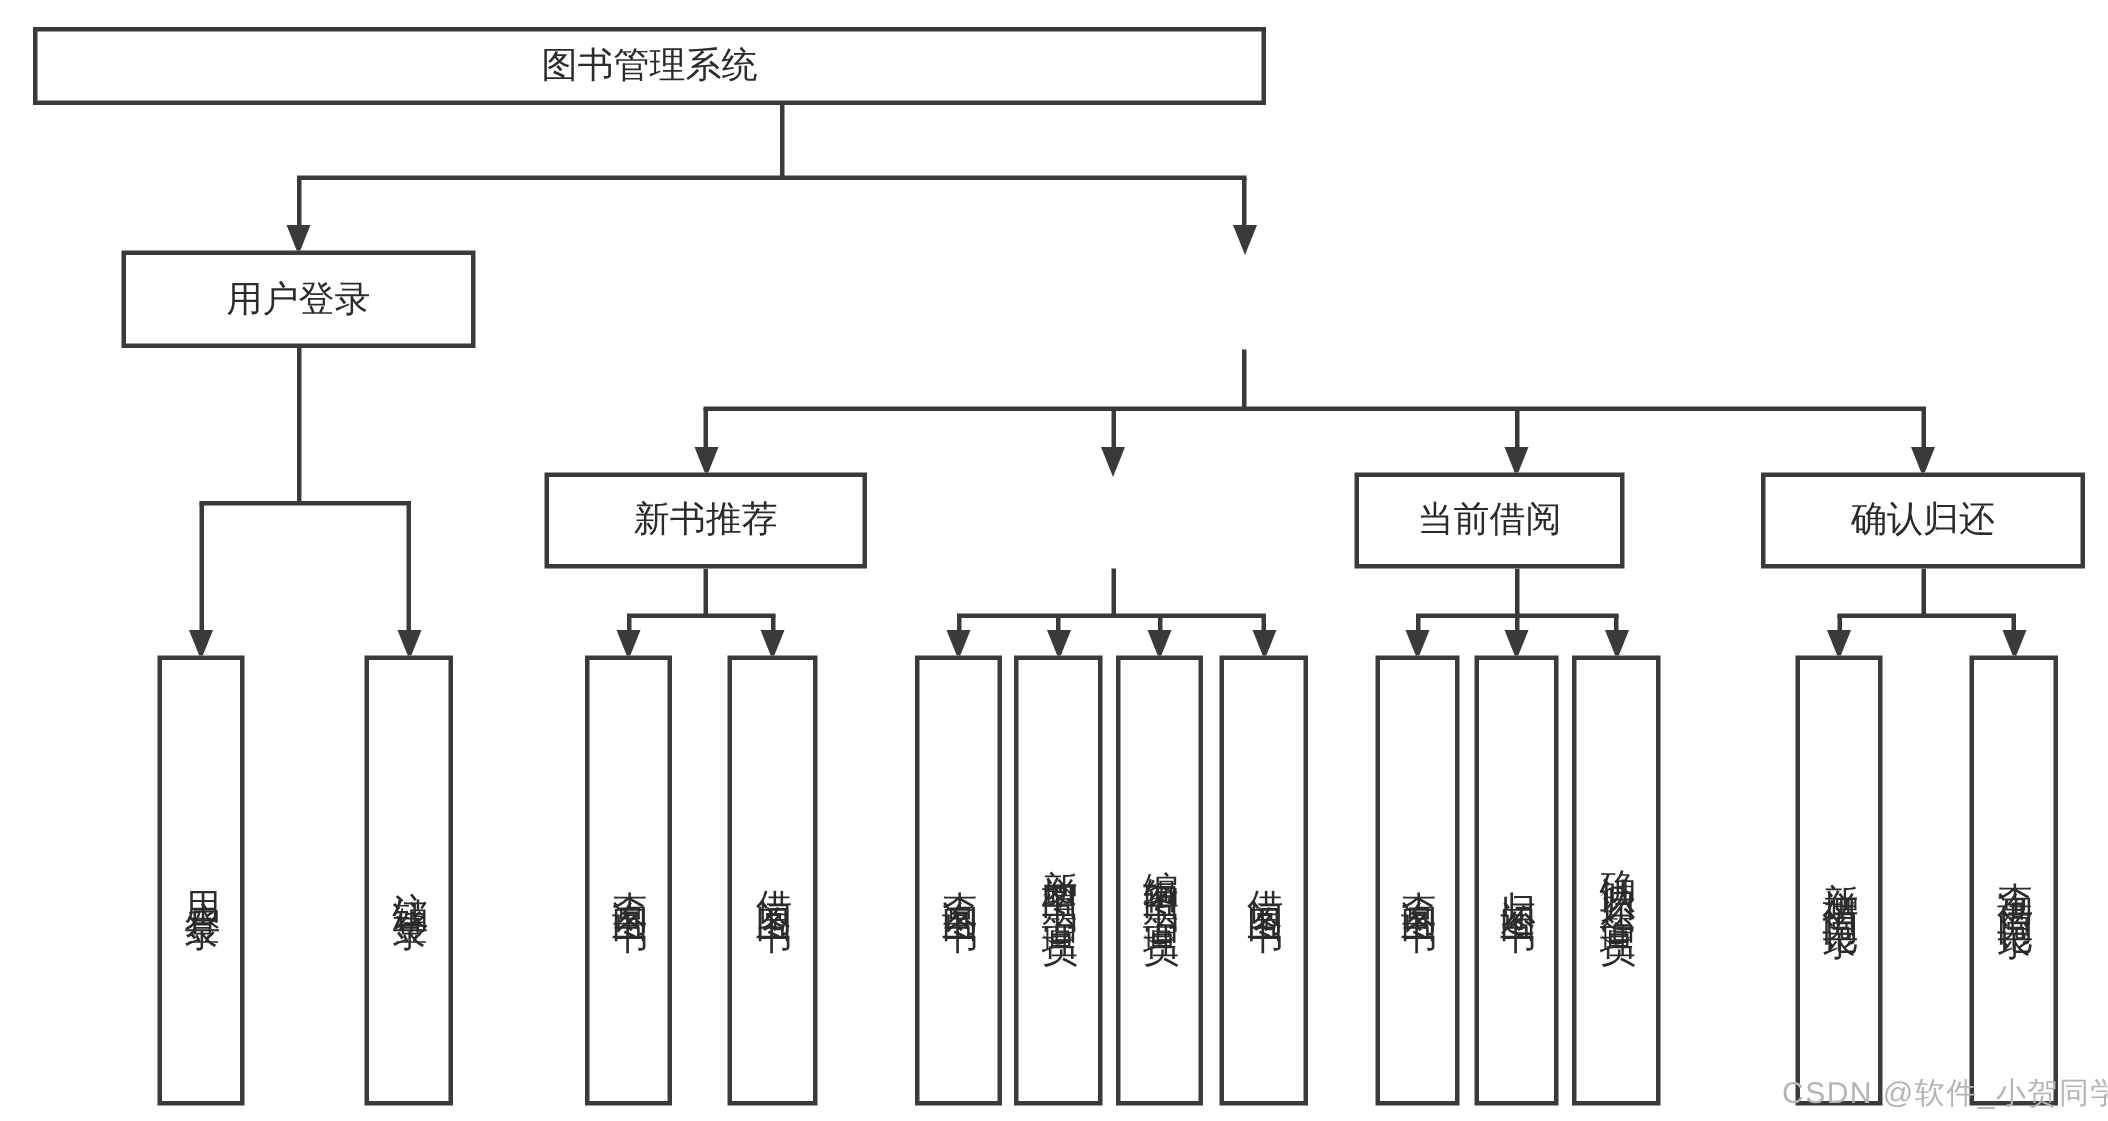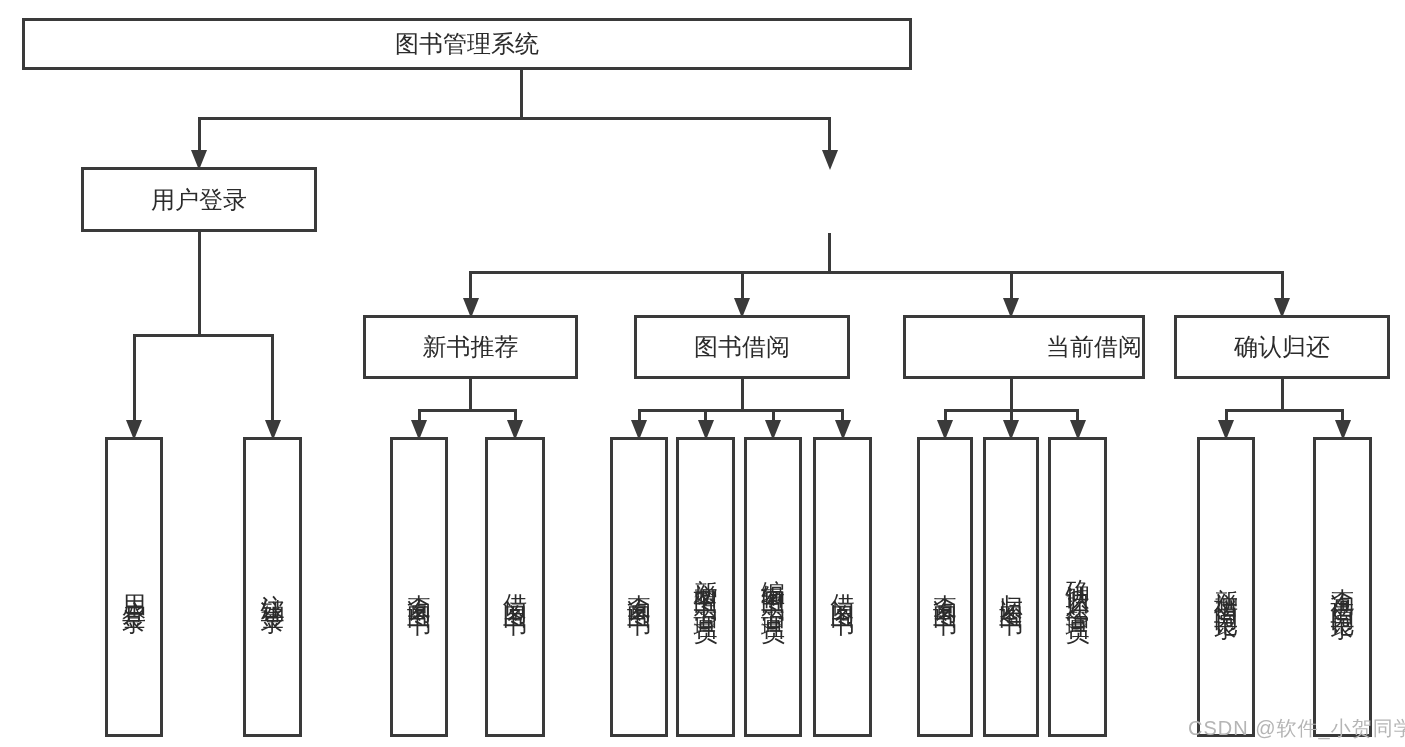--- a/index.html
+++ b/index.html
@@ -30,33 +30,30 @@
     position:absolute;left:1188px;top:715px;z-index:10;
     font-size:20px;color:var(--wm,#b5b5b5);white-space:nowrap;
     letter-spacing:1px;
   }
 </style>
 </head>
 <body>
 
 <div class="canvas">
   <div class="watermark">CSDN @软件_小贺同学</div>
-<div class="node h" style="left: 22px; top: 18px; width: 890px; height: 52px;">
+<div class="node h" style="left: 22px; top: 18px; width: 822px; height: 52px;">
       <span class="lbl">图书管理系统</span>
     </div>
     <div class="node h" style="left: 81px; top: 167px; width: 236px; height: 65px;">
       <span class="lbl">用户登录</span>
     </div>
     <div class="node h" style="left: 363px; top: 315px; width: 215px; height: 64px;">
       <span class="lbl">新书推荐</span>
     </div>
-    <div class="node h" style="left: 634px; top: 315px; width: 216px; height: 64px;">
-      <span class="lbl">图书借阅</span>
-    </div>
-    <div class="node h" style="left: 903px; top: 315px; width: 242px; height: 64px; justify-content: flex-end;">
+    <div class="node h" style="left: 903px; top: 315px; width: 180px; height: 64px;">
       <span class="lbl">当前借阅</span>
     </div>
     <div class="node h" style="left: 1174px; top: 315px; width: 216px; height: 64px;">
       <span class="lbl">确认归还</span>
     </div>
     <div class="node v" style="left: 105px; top: 437px; width: 58px; height: 300px;">
       <span class="lbl">用户登录</span>
     </div>
     <div class="node v" style="left: 243px; top: 437px; width: 59px; height: 300px;">
       <span class="lbl">注销登录</span>

